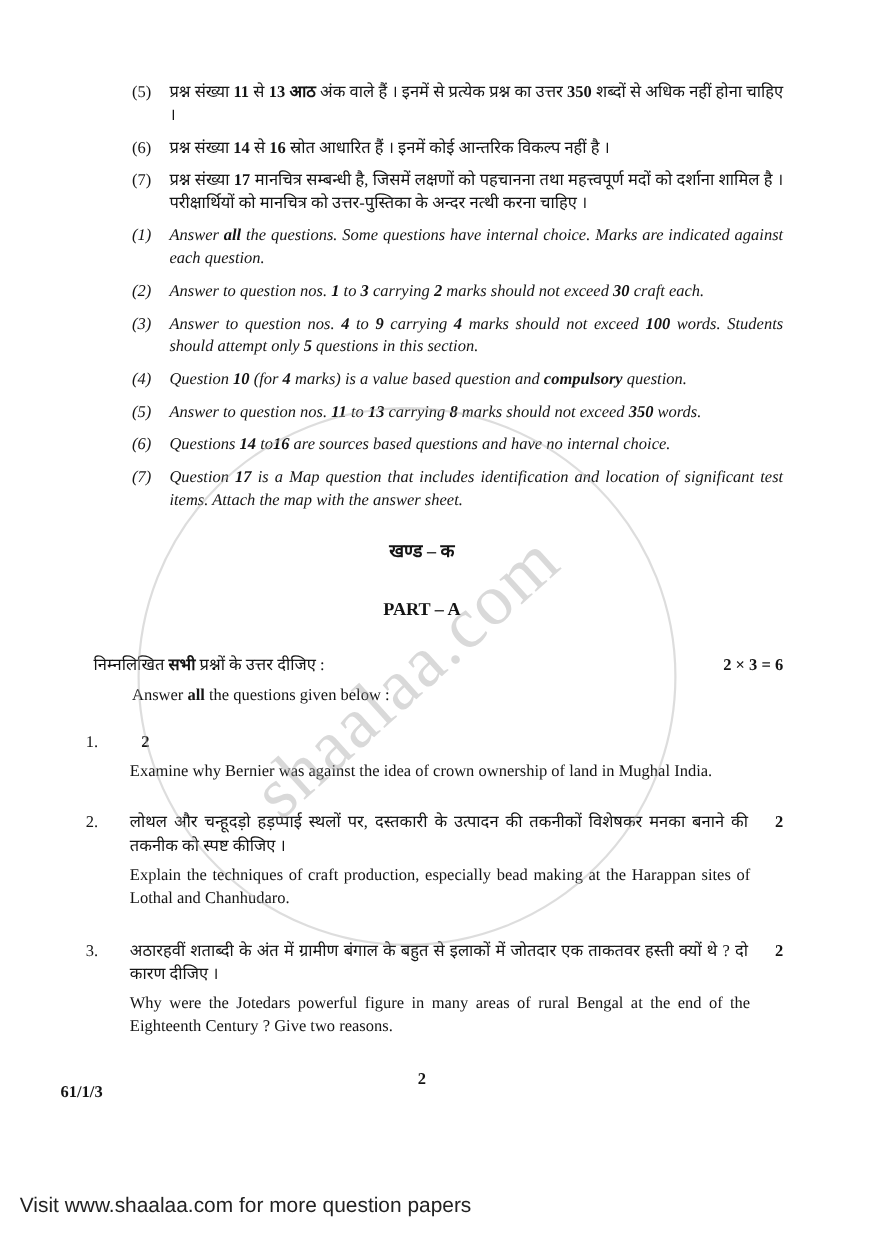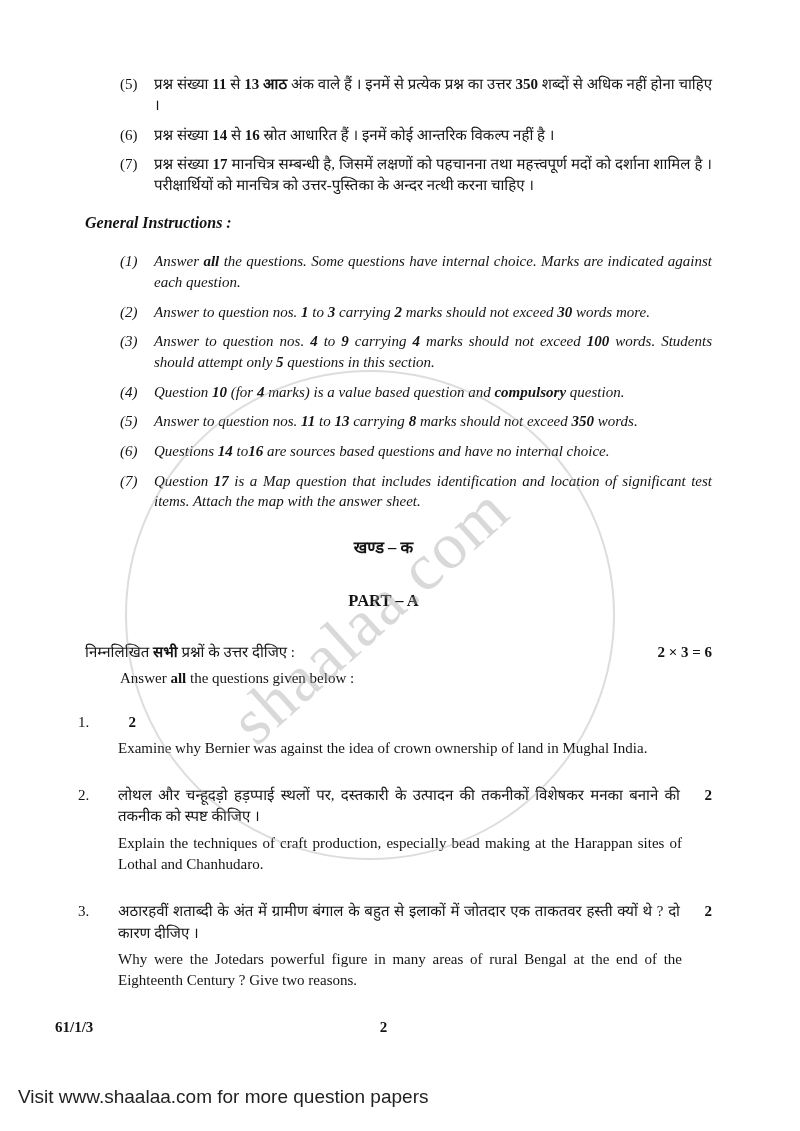--- a/index.html
+++ b/index.html
@@ -36,21 +36,21 @@
   .intro-row { display:flex; justify-content:space-between; align-items:flex-end; margin:30px 0 5px 30px; }
   .marks-scheme { font-weight:bold; }
   .intro-en { margin-left:65px; margin-bottom:22px; }
   .question { margin-bottom:26px; }
   .q-top { display:flex; }
   .q-num { flex:0 0 40px; margin-left:23px; }
   .q-hindi { flex:1; text-align:justify; padding-right:14px; }
   .q-marks { flex:0 0 18px; font-weight:bold; text-align:right; }
   .q-en { margin-left:63px; margin-right:30px; margin-top:5px; text-align:justify; }
   .page-footer { position:relative; margin-top:8px; font-weight:bold; font-size:15px; }
-  .pf-code { position:absolute; left:0; top:0;text-align:center; }
+  .pf-code { position:absolute; left:0; top:12px;text-align:center; }
   .pf-num { display:block; text-align:center; }
   
   .site-bar {
     width:800px; height:45px; background:#ffffff;
     display:flex; padding-left:18px;
     font-family:"Liberation Sans", sans-serif; font-size:19px; color:#222222;
   }
 </style>
 </head>
 <body>
@@ -73,29 +73,28 @@
         <span class="ins-num">(6)</span>
         <span class="ins-text"><span>प्रश्न संख्या </span><b>14</b><span> से </span><b>16</b><span> स्रोत आधारित हैं । इनमें कोई आन्तरिक विकल्प नहीं है ।</span></span>
       </div>
       <div class="ins-row">
         <span class="ins-num">(7)</span>
         <span class="ins-text"><span>प्रश्न संख्या </span><b>17</b><span> मानचित्र सम्बन्धी है, जिसमें लक्षणों को पहचानना तथा महत्त्वपूर्ण मदों को दर्शाना शामिल है । परीक्षार्थियों को मानचित्र को उत्तर-पुस्तिका के अन्दर नत्थी करना चाहिए ।</span></span>
       </div>
     </div>
 
     <div class="gi">
-      <div class="gi-heading">General Instructions :</div>
 
       <div class="ins-row">
         <span class="ins-num">(1)</span>
         <span class="ins-text"><span>Answer </span><b>all</b><span> the questions. Some questions have internal choice. Marks are indicated against each question.</span></span>
       </div>
       <div class="ins-row">
         <span class="ins-num">(2)</span>
-        <span class="ins-text"><span>Answer to question nos. </span><b>1</b><span> to </span><b>3</b><span> carrying </span><b>2</b><span> marks should not exceed </span><b>30</b><span> words more.</span></span>
+        <span class="ins-text"><span>Answer to question nos. </span><b>1</b><span> to </span><b>3</b><span> carrying </span><b>2</b><span> marks should not exceed </span><b>30</b><span> craft each.</span></span>
       </div>
       <div class="ins-row">
         <span class="ins-num">(3)</span>
         <span class="ins-text"><span>Answer to question nos. </span><b>4</b><span> to </span><b>9</b><span> carrying </span><b>4</b><span> marks should not exceed </span><b>100</b><span> words. Students should attempt only </span><b>5</b><span> questions in this section.</span></span>
       </div>
       <div class="ins-row">
         <span class="ins-num">(4)</span>
         <span class="ins-text"><span>Question </span><b>10</b><span> (for </span><b>4</b><span> marks) is a value based question and </span><b>compulsory</b><span> question.</span></span>
       </div>
       <div class="ins-row">

